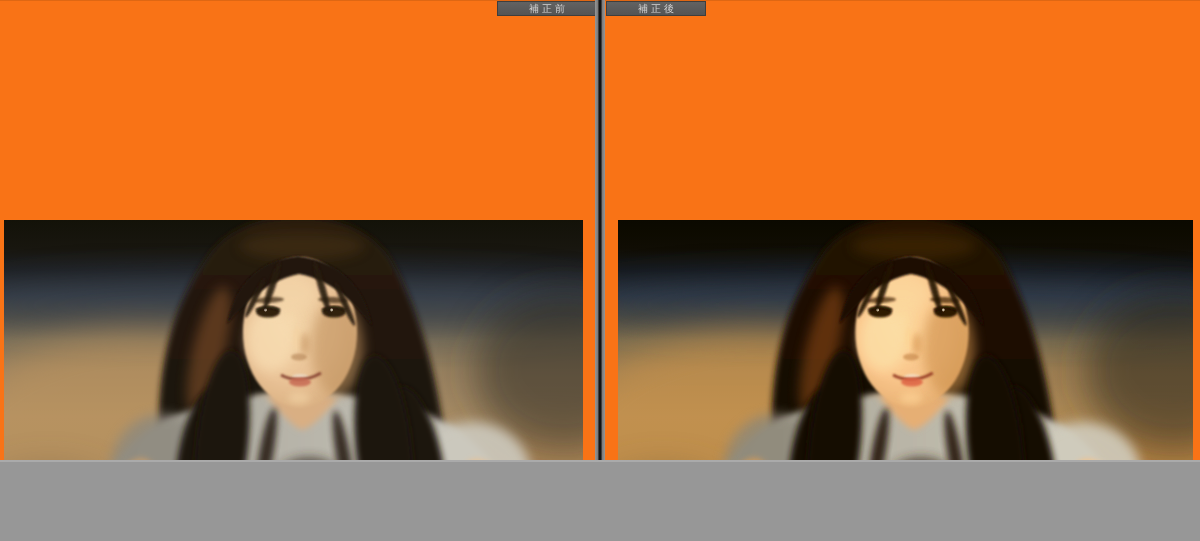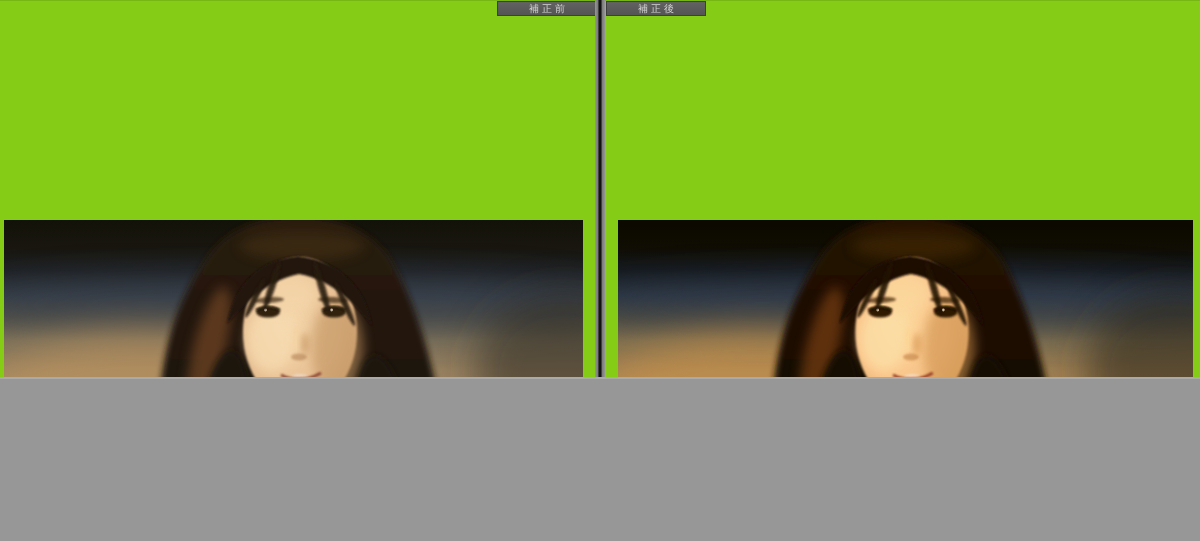--- a/index.html
+++ b/index.html
@@ -4,22 +4,22 @@
 <style>
   html, body {
     margin: 0;
     padding: 0;
     background: #979797;
     overflow: hidden;
   }
   .stage {
     position: relative;
     width: 1200px;
-    height: 379px;
-    background: #84cc16;
+    height: 462px;
+    background: #f97316;
     font-family: "Liberation Sans", "DejaVu Sans", sans-serif;
   }
   
   .stage::before {
     content: "";
     position: absolute;
     left: 0; top: 0; right: 0;
     height: 1px;
     background: rgba(0,0,0,0.10);
   }

